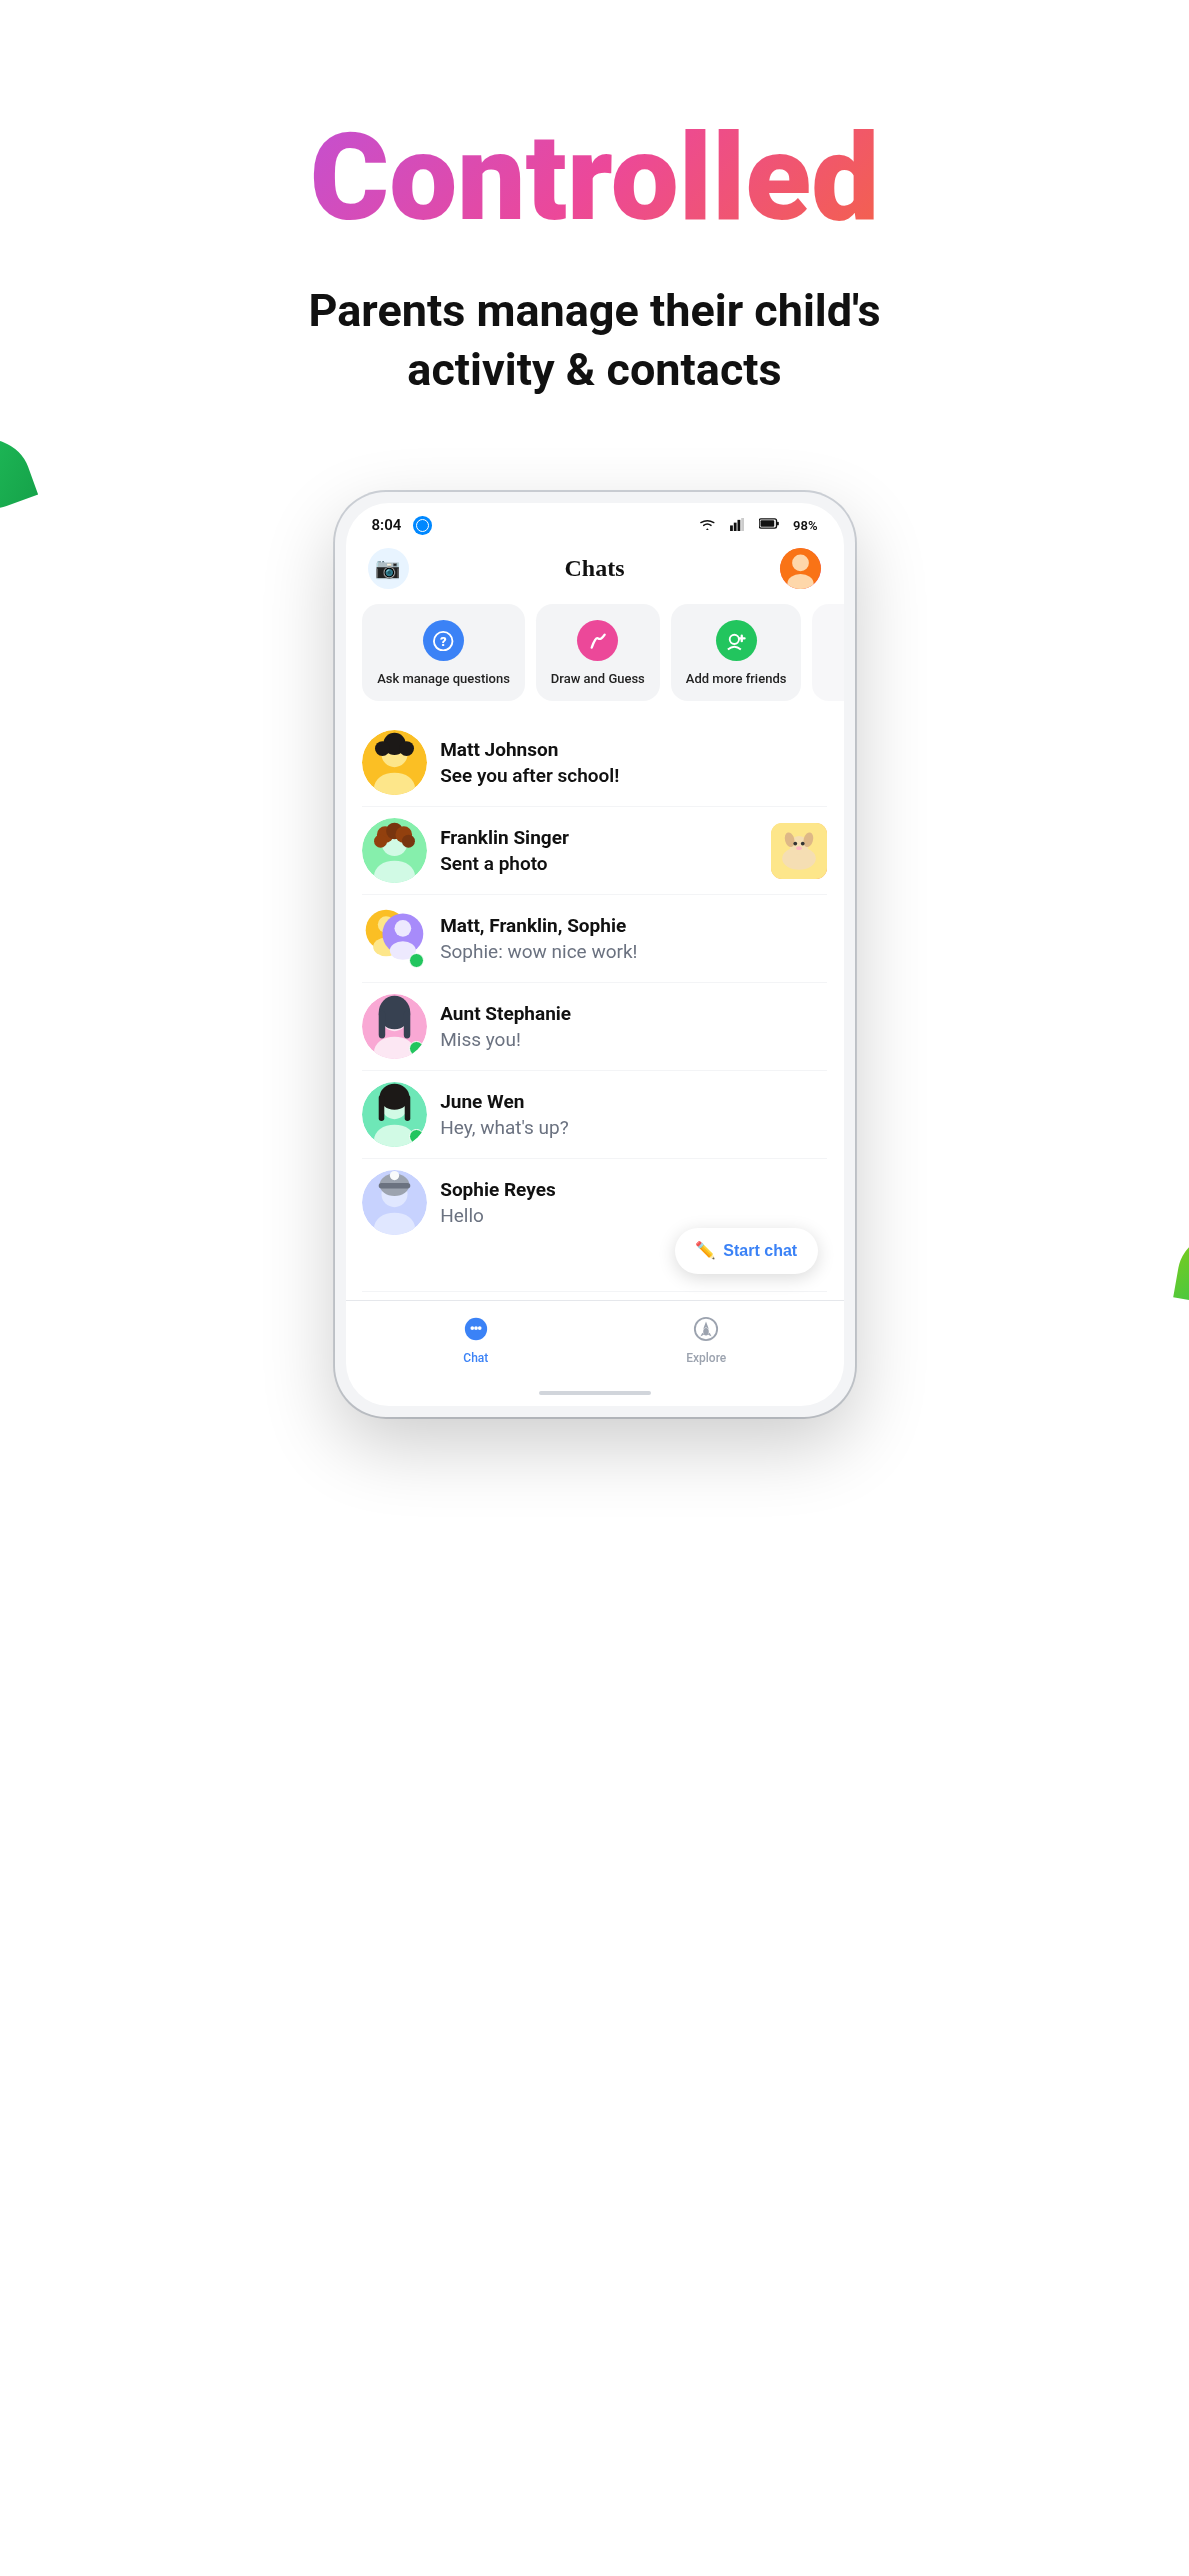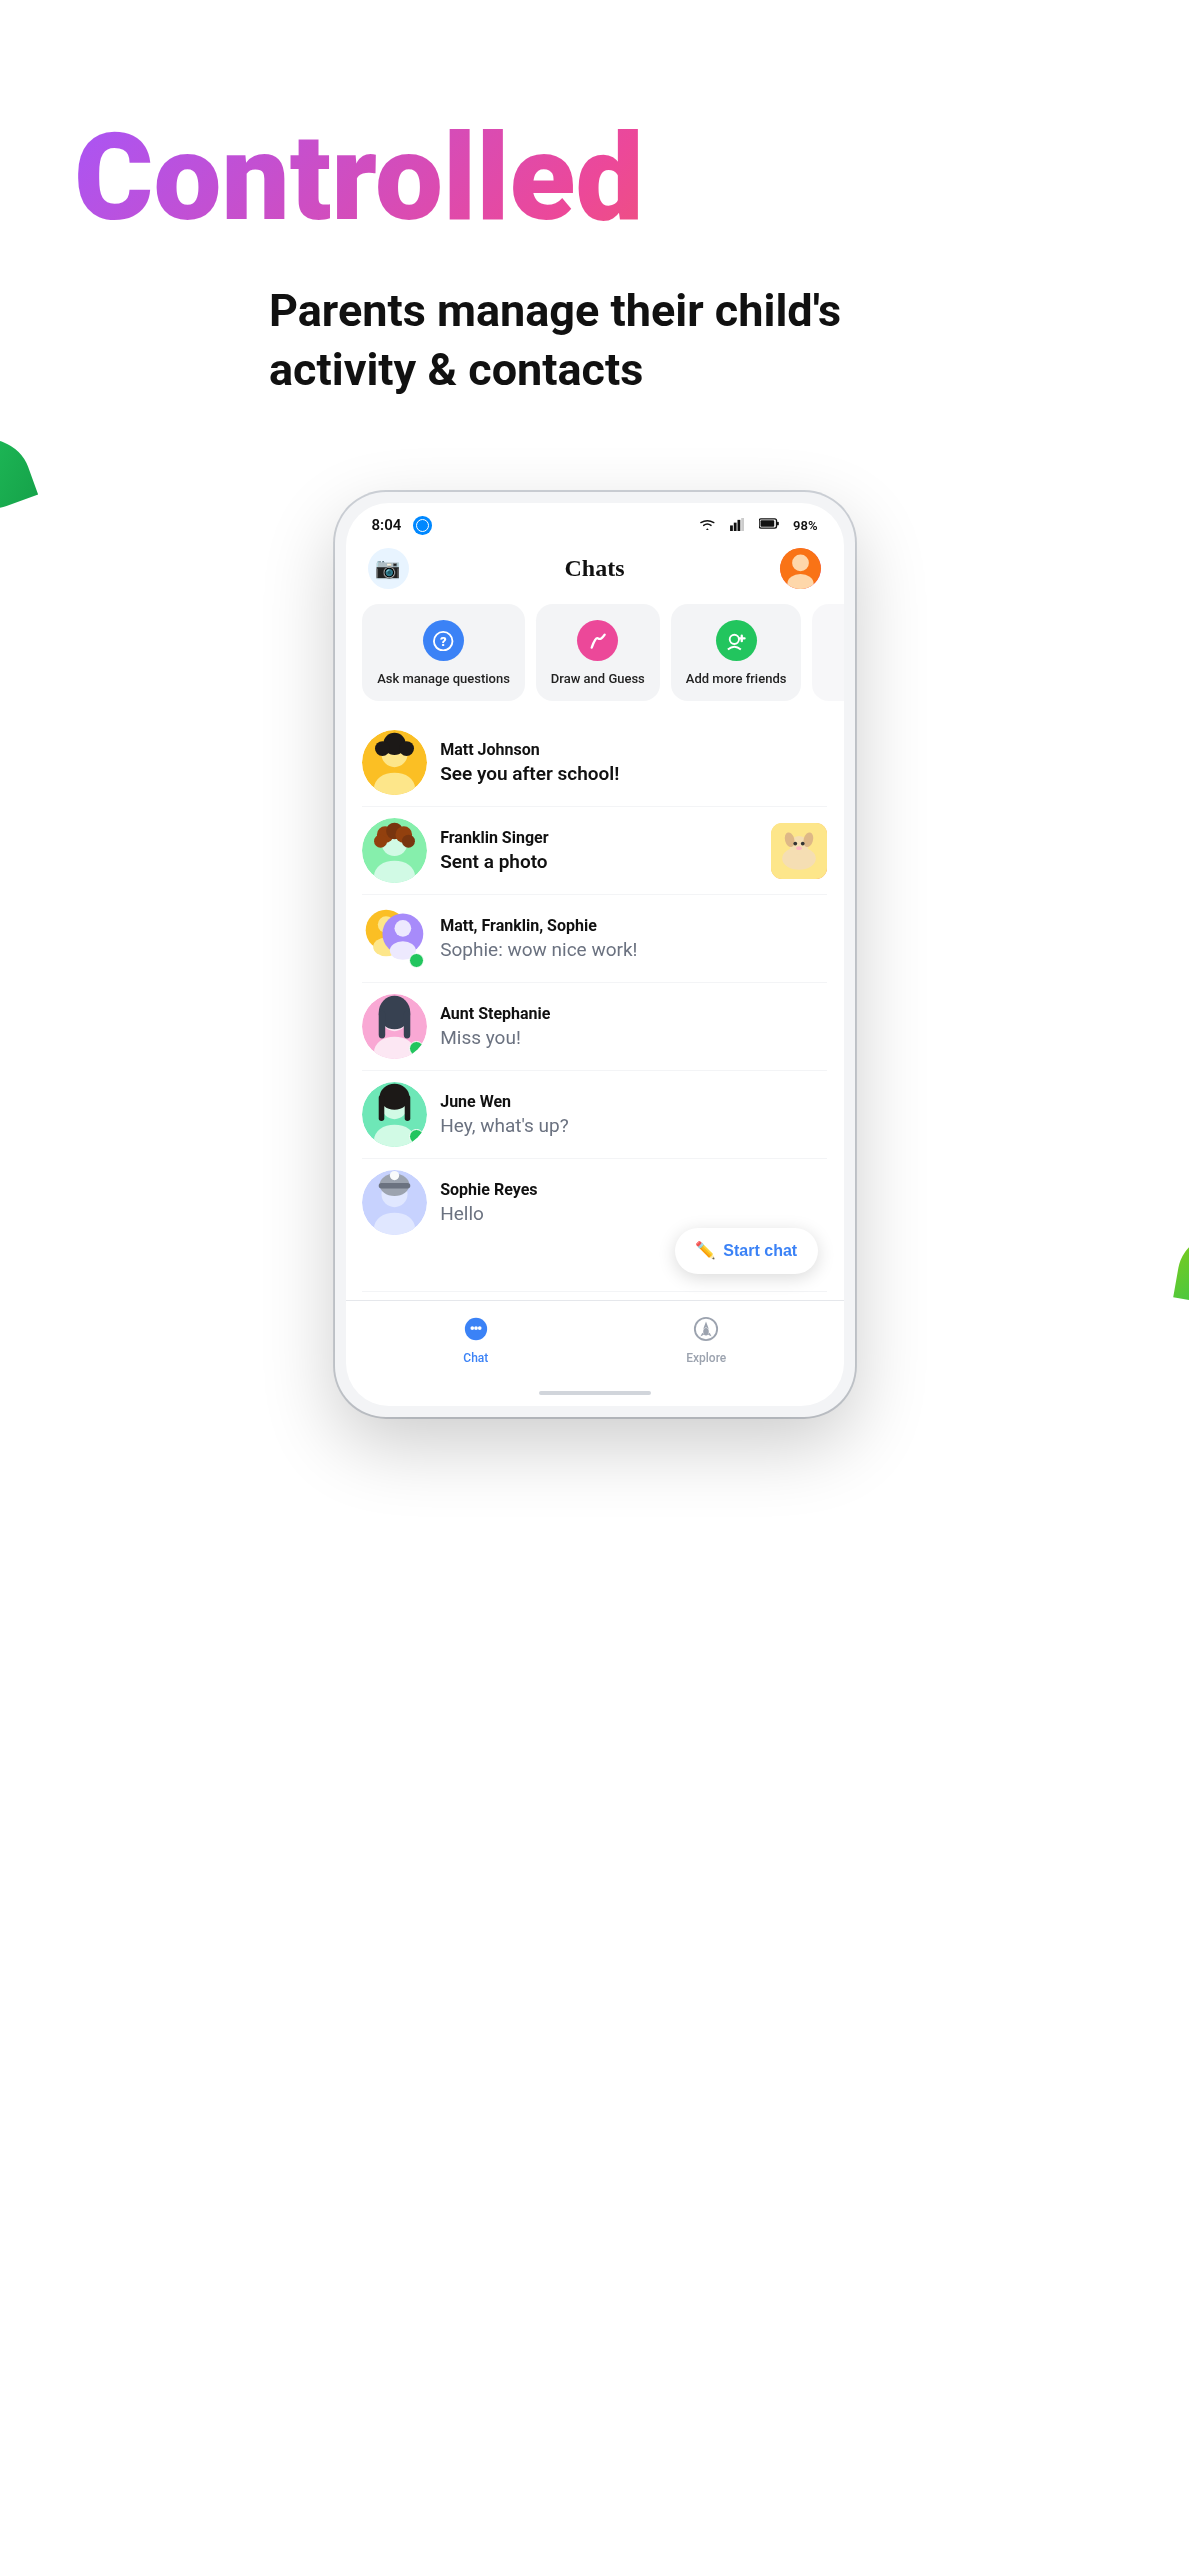--- a/index.html
+++ b/index.html
@@ -7,21 +7,21 @@
       width: 1189px;
       min-height: 2576px;
       background: #ffffff;
       font-family: -apple-system, BlinkMacSystemFont, 'Segoe UI', Roboto, sans-serif;
       overflow-x: hidden;
       position: relative;
     }
 
     
     .hero {
-      text-align: left;
+      text-align: center;
       padding: 112px 74px 56px;
       position: relative;
     }
     .hero-title {
       font-size: 121px;
       font-weight: 900;
       background: linear-gradient(135deg, #a855f7 0%, #ec4899 50%, #f97316 100%);
       -webkit-background-clip: text;
       -webkit-text-fill-color: transparent;
       background-clip: text;
@@ -180,21 +180,21 @@
       bottom: 2.8px;
       right: 2.8px;
       width: 15px;
       height: 15px;
       background: #22c55e;
       border-radius: 50%;
       border: 1.9px solid white;
     }
     .chat-info { flex: 1; }
     .chat-name {
-      font-size: 16px;
+      font-size: 19px;
       font-weight: 700;
       color: #111;
       margin-bottom: 2.8px;
     }
     .chat-preview {
       font-size: 19px;
       color: #6b7280;
     }
     .chat-preview.bold-preview { font-weight: 600; color: #111; }
 

